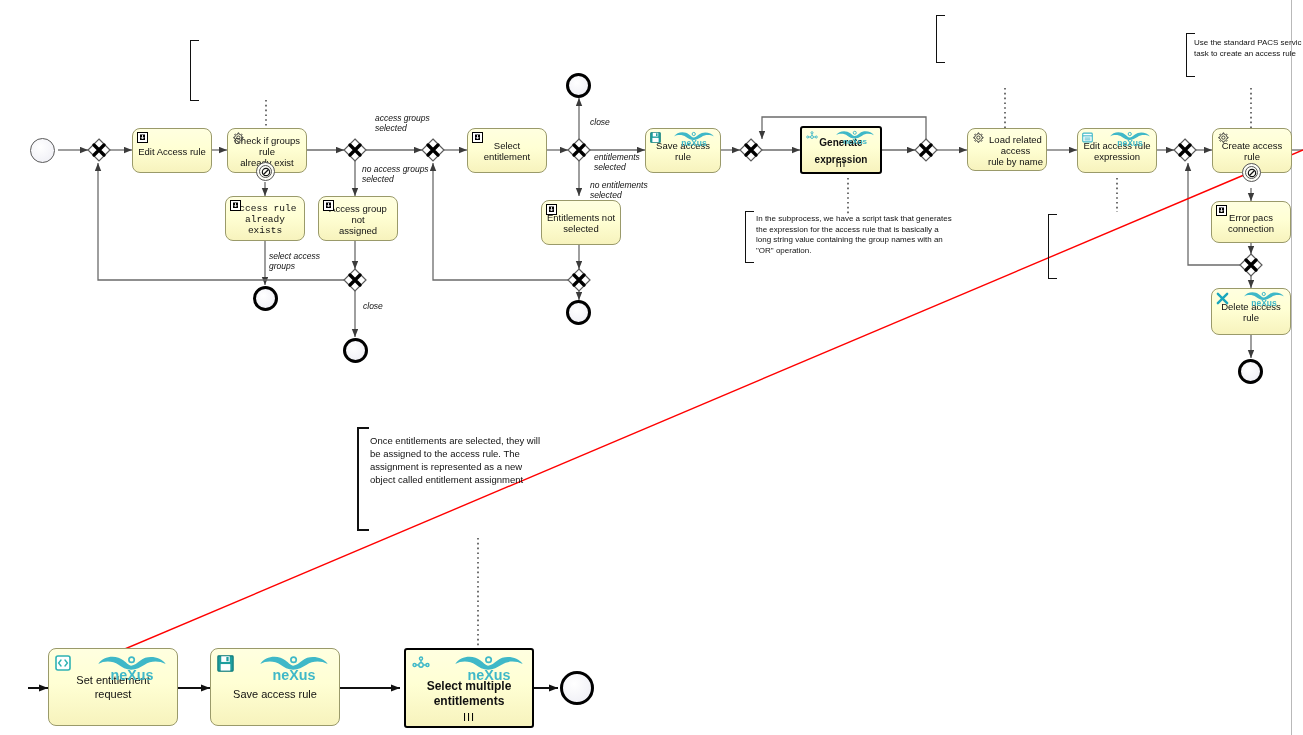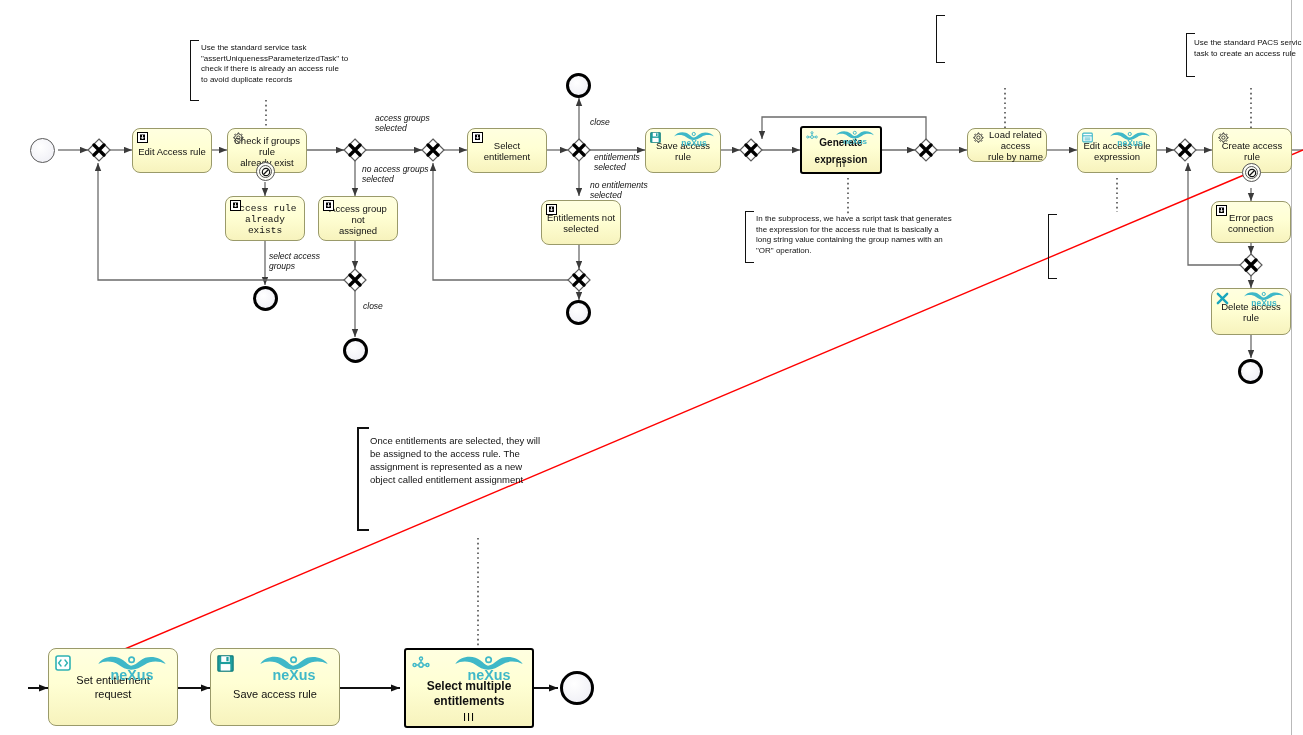--- a/index.html
+++ b/index.html
@@ -329,21 +329,21 @@
         <path d="M6,13 C12,3 28,2 36,9 C40,12 42,15 45,15 C49,15 52,12 56,9 C64,2 80,4 86,13 C78,9 68,9 61,14 C56,17 51,20 45,20 C39,20 34,17 30,14 C23,9 13,9 6,13 Z" fill="#3fb8c8"></path>
         <circle cx="45.5" cy="8" r="3.2" fill="none" stroke="#3fb8c8" stroke-width="2"></circle>
         <text x="46" y="32" font-family="'Liberation Sans',sans-serif" font-size="17" font-weight="bold" fill="#3fb8c8" text-anchor="middle">neXus</text>
       </svg>
     </span>
     <span class="label" style="white-space: pre-line;">Generate
 expression</span>
     <span class="mimarker">III</span>
   </div>
 
-  <div class="task" style="left:967px;top:128px;width:80px;height:34px;padding-left:20px;">
+  <div class="task" style="left:967px;top:128px;width:80px;height:43px;padding-left:20px;">
     <span class="tico">
       <svg width="12" height="12" viewBox="0 0 16 16">
           <path d="M8,1.2 L9.1,1.2 L9.5,3 A5,5 0 0 1 11,3.7 L12.6,2.7 L13.4,3.5 L12.4,5.1 A5,5 0 0 1 13.1,6.6 L14.8,7 L14.8,8.1 L13.1,8.5 A5,5 0 0 1 12.4,10 L13.4,11.6 L12.6,12.4 L11,11.4 A5,5 0 0 1 9.5,12.1 L9.1,13.8 L8,13.8 L7.6,12.1 A5,5 0 0 1 6.1,11.4 L4.5,12.4 L3.7,11.6 L4.7,10 A5,5 0 0 1 4,8.5 L2.3,8.1 L2.3,7 L4,6.6 A5,5 0 0 1 4.7,5.1 L3.7,3.5 L4.5,2.7 L6.1,3.7 A5,5 0 0 1 7.6,3 Z" fill="none" stroke="#333" stroke-width="1.2"></path>
           <circle cx="8.5" cy="7.5" r="2.2" fill="none" stroke="#333" stroke-width="1.2"></circle>
         </svg>
     </span>
     <span class="label" style="white-space: pre-line;">Load related access
 rule by name</span>
   </div>
 
@@ -480,24 +480,20 @@
   <div class="flab" style="left: 269px; top: 251px; white-space: pre-line;">select access
 groups</div>
   <div class="flab" style="left: 363px; top: 301px; white-space: pre-line;">close</div>
   <div class="flab" style="left: 590px; top: 117px; white-space: pre-line;">close</div>
   <div class="flab" style="left: 594px; top: 152px; white-space: pre-line;">entitlements
 selected</div>
   <div class="flab" style="left: 590px; top: 180px; white-space: pre-line;">no entitlements
 selected</div>
 
   <div class="annot-bracket" style="left:190px;top:40px;width:9px;height:61px;"></div>
-  <div class="annot" style="left: 201px; top: 43px; width: 205px; white-space: pre-line;">Use the standard service task
-"assertUniquenessParameterizedTask" to
-check if there is already an access rule
-to avoid duplicate records</div>
 
   <div class="annot-bracket" style="left:745px;top:211px;width:9px;height:52px;"></div>
   <div class="annot" style="left: 756px; top: 214px; width: 215px; white-space: pre-line;">In the subprocess, we have a script task that generates
 the expression for the access rule that is basically a
 long string value containing the group names with an
 "OR" operation.</div>
 
   <div class="annot-bracket" style="left:936px;top:15px;width:9px;height:48px;"></div>
 
   <div class="annot-bracket" style="left:1048px;top:214px;width:9px;height:65px;"></div>

